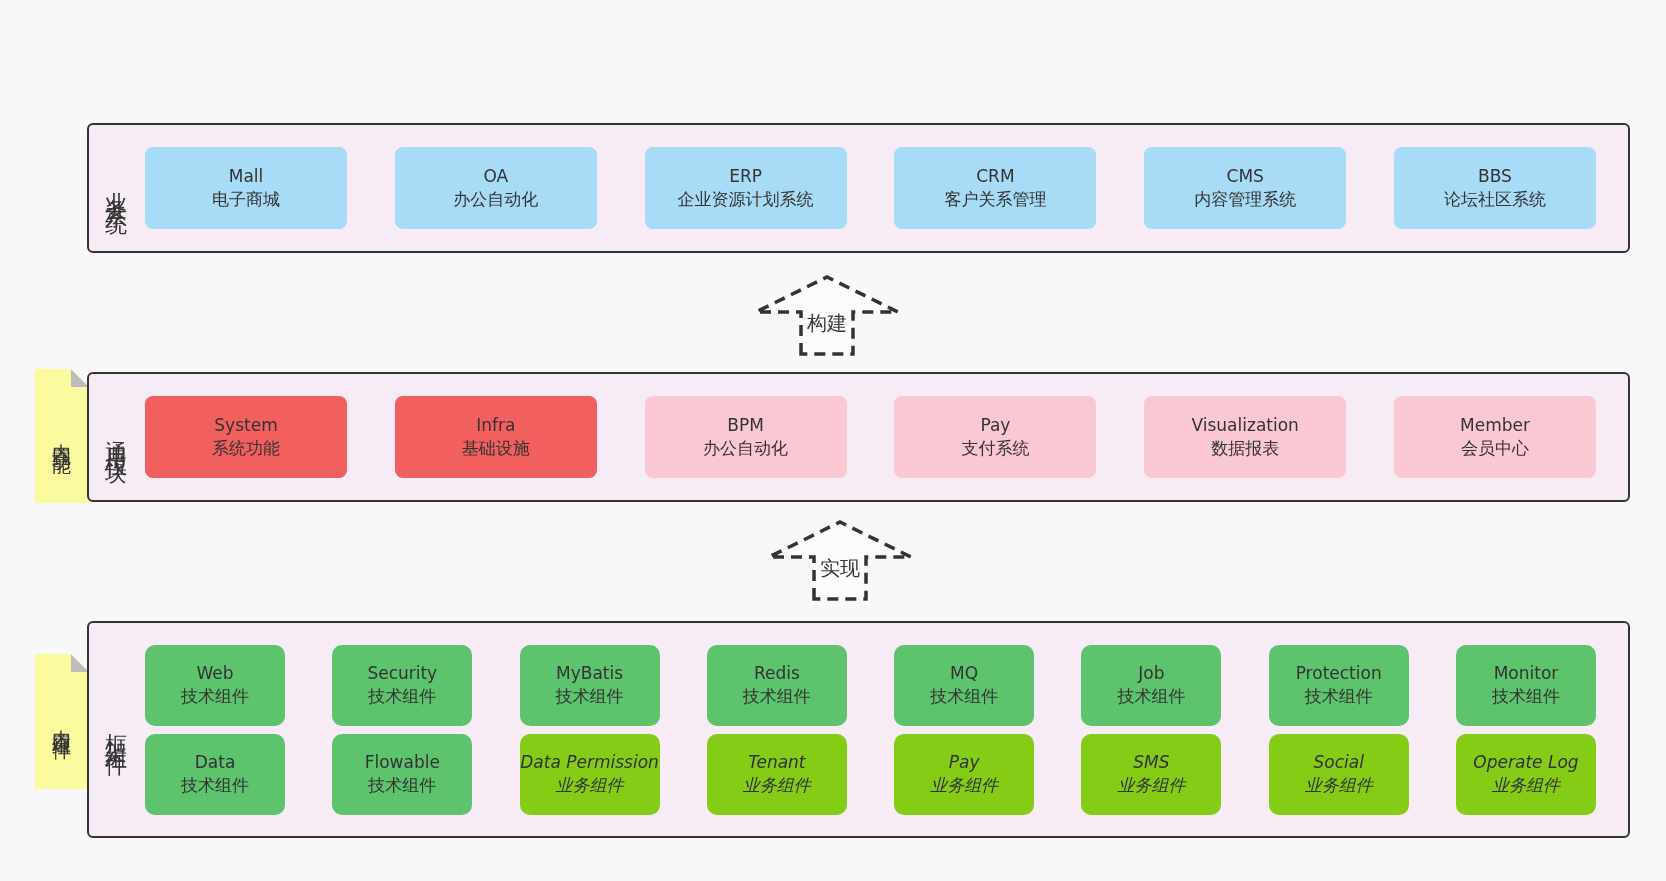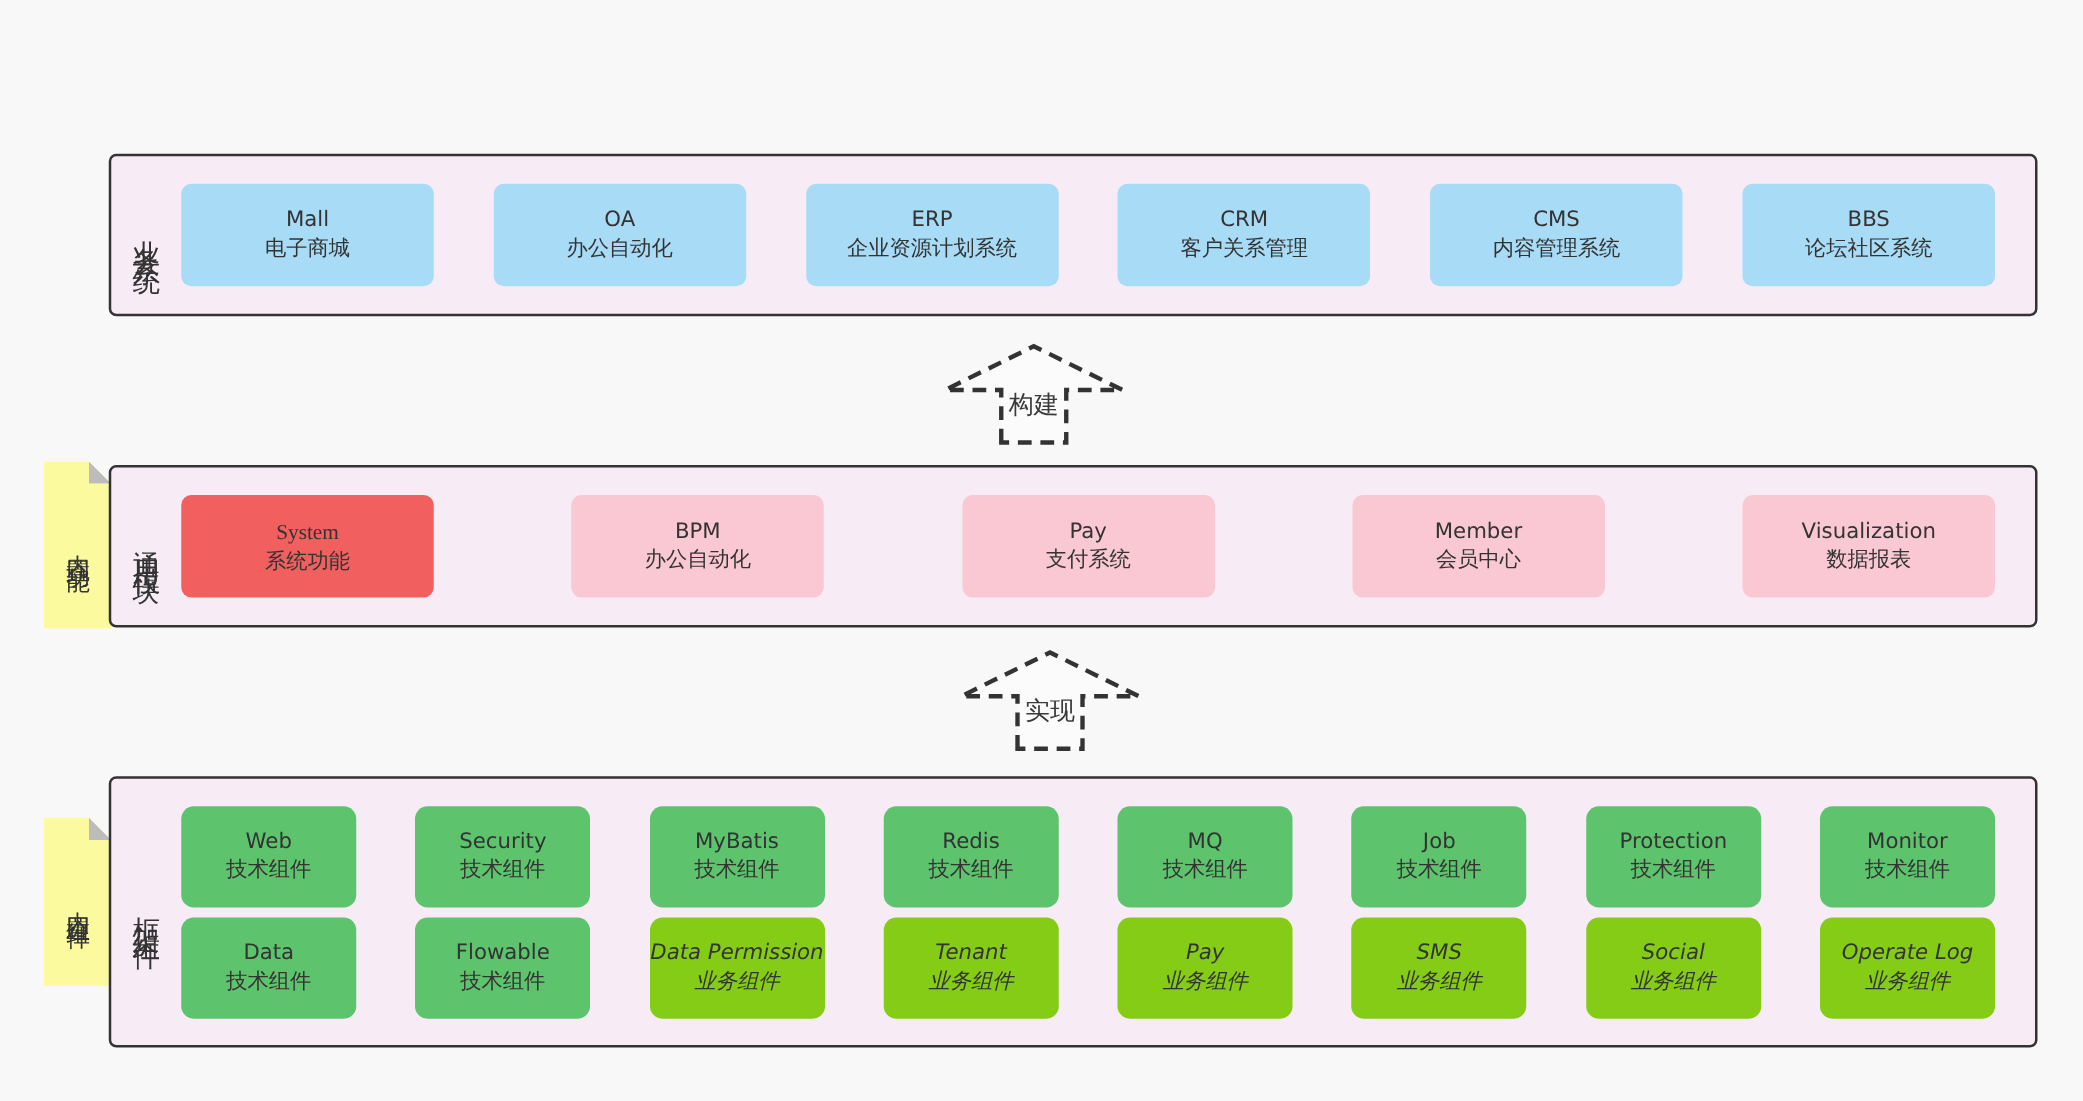--- a/index.html
+++ b/index.html
@@ -32,21 +32,21 @@
   }
   .box-row{display:flex;justify-content:space-between;width:100%;}
   
   .box{
     display:flex;flex-direction:column;align-items:center;justify-content:center;
     text-align:center;border-radius:8px;font-size:17px;line-height:23px;color:#333;
   }
   .box.wide{width:202px;height:82px;}
   .box.small{width:140px;height:81px;border-radius:10px;}
   .v-blue{background:#a8dbf5;}
-  .v-red{background:#f1605f;font-family:Liberation Serif, serif;}
+  .v-red{background:#f1605f;}
   .v-pink{background:#fac8d2;}
   .v-green{background:#5dc36c;}
   .v-lgreen{background:#84cc16;font-style:italic;}
   
   .arrow{position:absolute;width:150px;height:82px;z-index:1;}
   .arrow-1{left:752px;top:274px;}
   .arrow-2{left:765px;top:519px;}
   .arrow svg{position:absolute;left:0;top:0;width:150px;height:82px;}
   .arrow-label{
     position:absolute;left:50%;top:36px;transform:translateX(-50%);
@@ -124,35 +124,39 @@
 
   <section class="band band-2">
     <div class="band-label-col">
       <span class="band-label">通用模块</span>
     </div>
     <div class="band-content">
       <div class="box wide v-red">
         <span>System</span>
         <span>系统功能</span>
       </div>
+      <div class="box wide v-red">
+        <span>Infra</span>
+        <span>基础设施</span>
+      </div>
       <div class="box wide v-pink">
         <span>BPM</span>
         <span>办公自动化</span>
       </div>
       <div class="box wide v-pink">
         <span>Pay</span>
         <span>支付系统</span>
       </div>
       <div class="box wide v-pink">
+        <span>Visualization</span>
+        <span>数据报表</span>
+      </div>
+      <div class="box wide v-pink">
         <span>Member</span>
         <span>会员中心</span>
-      </div>
-      <div class="box wide v-pink">
-        <span>Visualization</span>
-        <span>数据报表</span>
       </div>
     </div>
   </section>
 
   <div class="arrow arrow-2">
     <svg viewBox="0 0 150 82">
       <polygon points="49,80 49,38 4,38 75,3 146,38 101,38 101,80" fill="#fbfbfb" stroke="#333" stroke-width="3.5" stroke-dasharray="11 7"></polygon>
     </svg>
     <span class="arrow-label">实现</span>
   </div>

